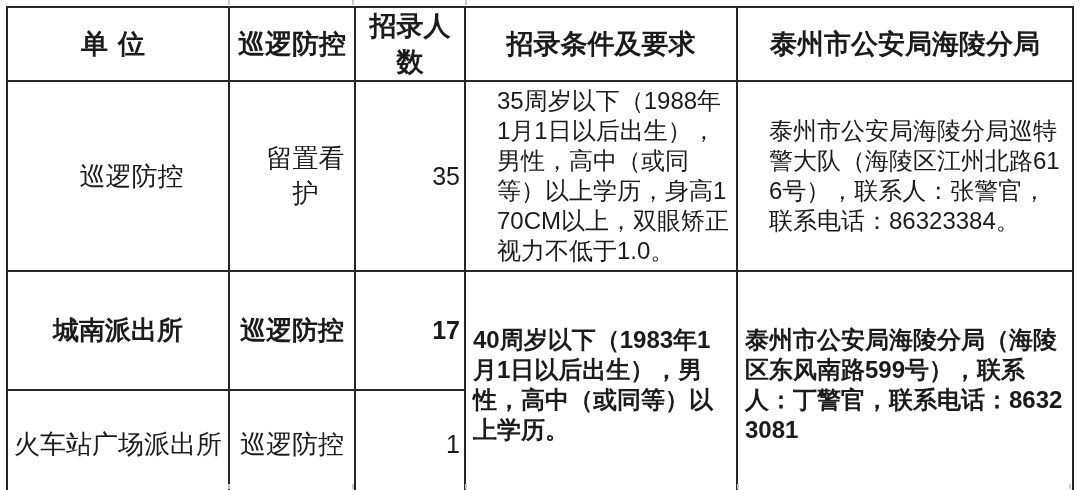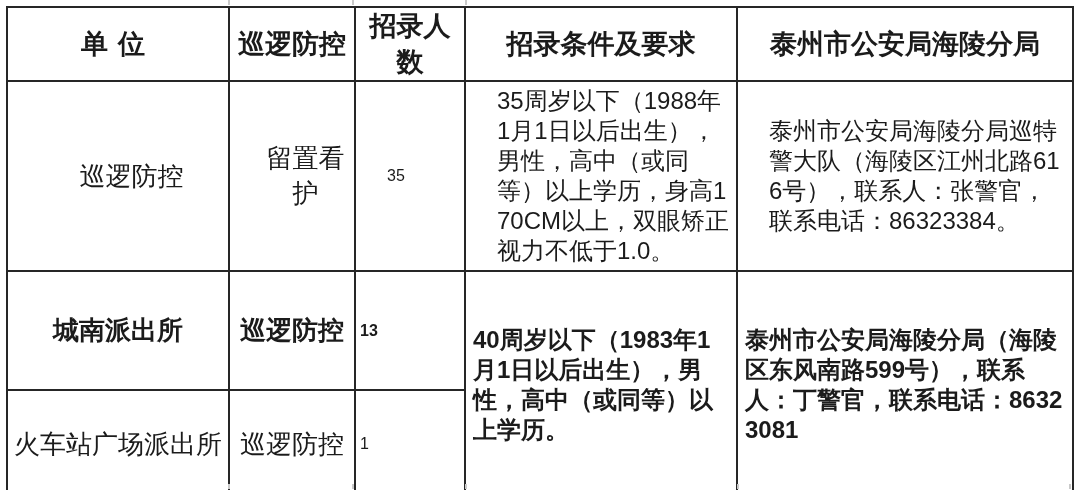--- a/index.html
+++ b/index.html
@@ -37,22 +37,22 @@
     padding: 0 2px;
   }
   th.th-unit { letter-spacing: 10px; padding-left: 12px; margin-left: 18px; }
   td.c-center {
     text-align: center;
     font-size: 26px;
     font-weight: 500;
     padding: 0 4px;
   }
   td.c-num {
-    text-align: left;
-    font-size: 16px;
+    text-align: right;
+    font-size: 25px;
     padding: 0 4px;
   }
   td.c-left {
     text-align: left;
     font-size: 24px;
     line-height: 30px;
     padding: 4px 6px 4px 7px;
     word-break: break-all;
   }
   tr.r1 td { height: 176px; padding-left: 31px; }
@@ -93,21 +93,21 @@
       <tr class="r1">
         <td class="c-center">巡逻防控</td>
         <td class="c-center">留置看护</td>
         <td class="c-num">35</td>
         <td class="c-left">35周岁以下（1988年1月1日以后出生），男性，高中（或同等）以上学历，身高170CM以上，双眼矫正视力不低于1.0。</td>
         <td class="c-left">泰州市公安局海陵分局巡特警大队（海陵区江州北路616号），联系人：张警官，联系电话：86323384。</td>
       </tr>
       <tr class="r2">
         <td class="c-center">城南派出所</td>
         <td class="c-center">巡逻防控</td>
-        <td class="c-num">13</td>
+        <td class="c-num">17</td>
         <td class="c-left" rowspan="2">40周岁以下（1983年1月1日以后出生），男性，高中（或同等）以上学历。</td>
         <td class="c-left" rowspan="2">泰州市公安局海陵分局（海陵区东风南路599号），联系人：丁警官，联系电话：86323081</td>
       </tr>
       <tr class="r3">
         <td class="c-center">火车站广场派出所</td>
         <td class="c-center">巡逻防控</td>
         <td class="c-num">1</td>
       </tr>
     </tbody>
   </table>

